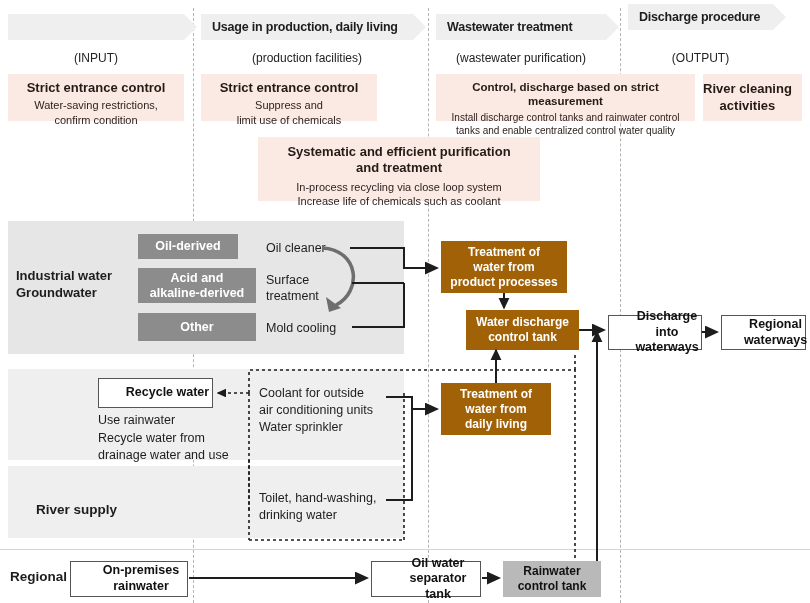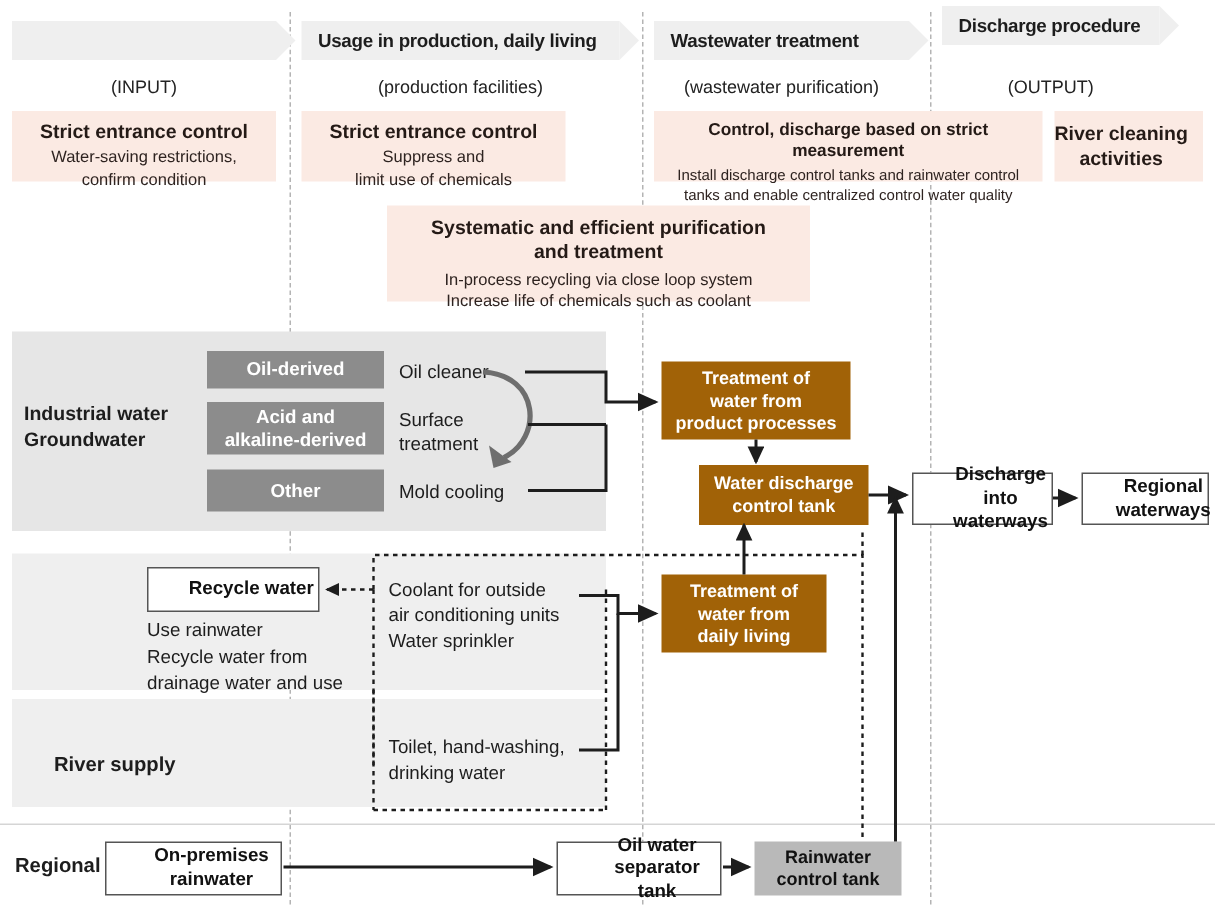--- a/index.html
+++ b/index.html
@@ -82,21 +82,21 @@
   <div class="h" style="white-space:pre-line;">Systematic and efficient purification
 and treatment</div>
   <div class="d" style="white-space:pre-line;margin-top:3px;">In-process recycling via close loop system
 Increase life of chemicals such as coolant</div>
 </div>
 
 <div class="greypanel" style="left:8px;top:221px;width:396px;height:133px;"></div>
 <div class="lbl b" style="left:16px;top:268px;width:126px;white-space:pre-line;font-size:13px;">Industrial water
 Groundwater</div>
 
-<div class="chip" style="left:138px;top:234px;width:118px;height:25px;">
+<div class="chip" style="left:138px;top:234px;width:100px;height:25px;">
   <span style="white-space:pre-line;">Oil-derived</span>
 </div>
 <div class="chip" style="left:138px;top:268px;width:118px;height:35px;">
   <span style="white-space:pre-line;">Acid and
 alkaline-derived</span>
 </div>
 <div class="chip" style="left:138px;top:313px;width:118px;height:28px;">
   <span style="white-space:pre-line;">Other</span>
 </div>
 

